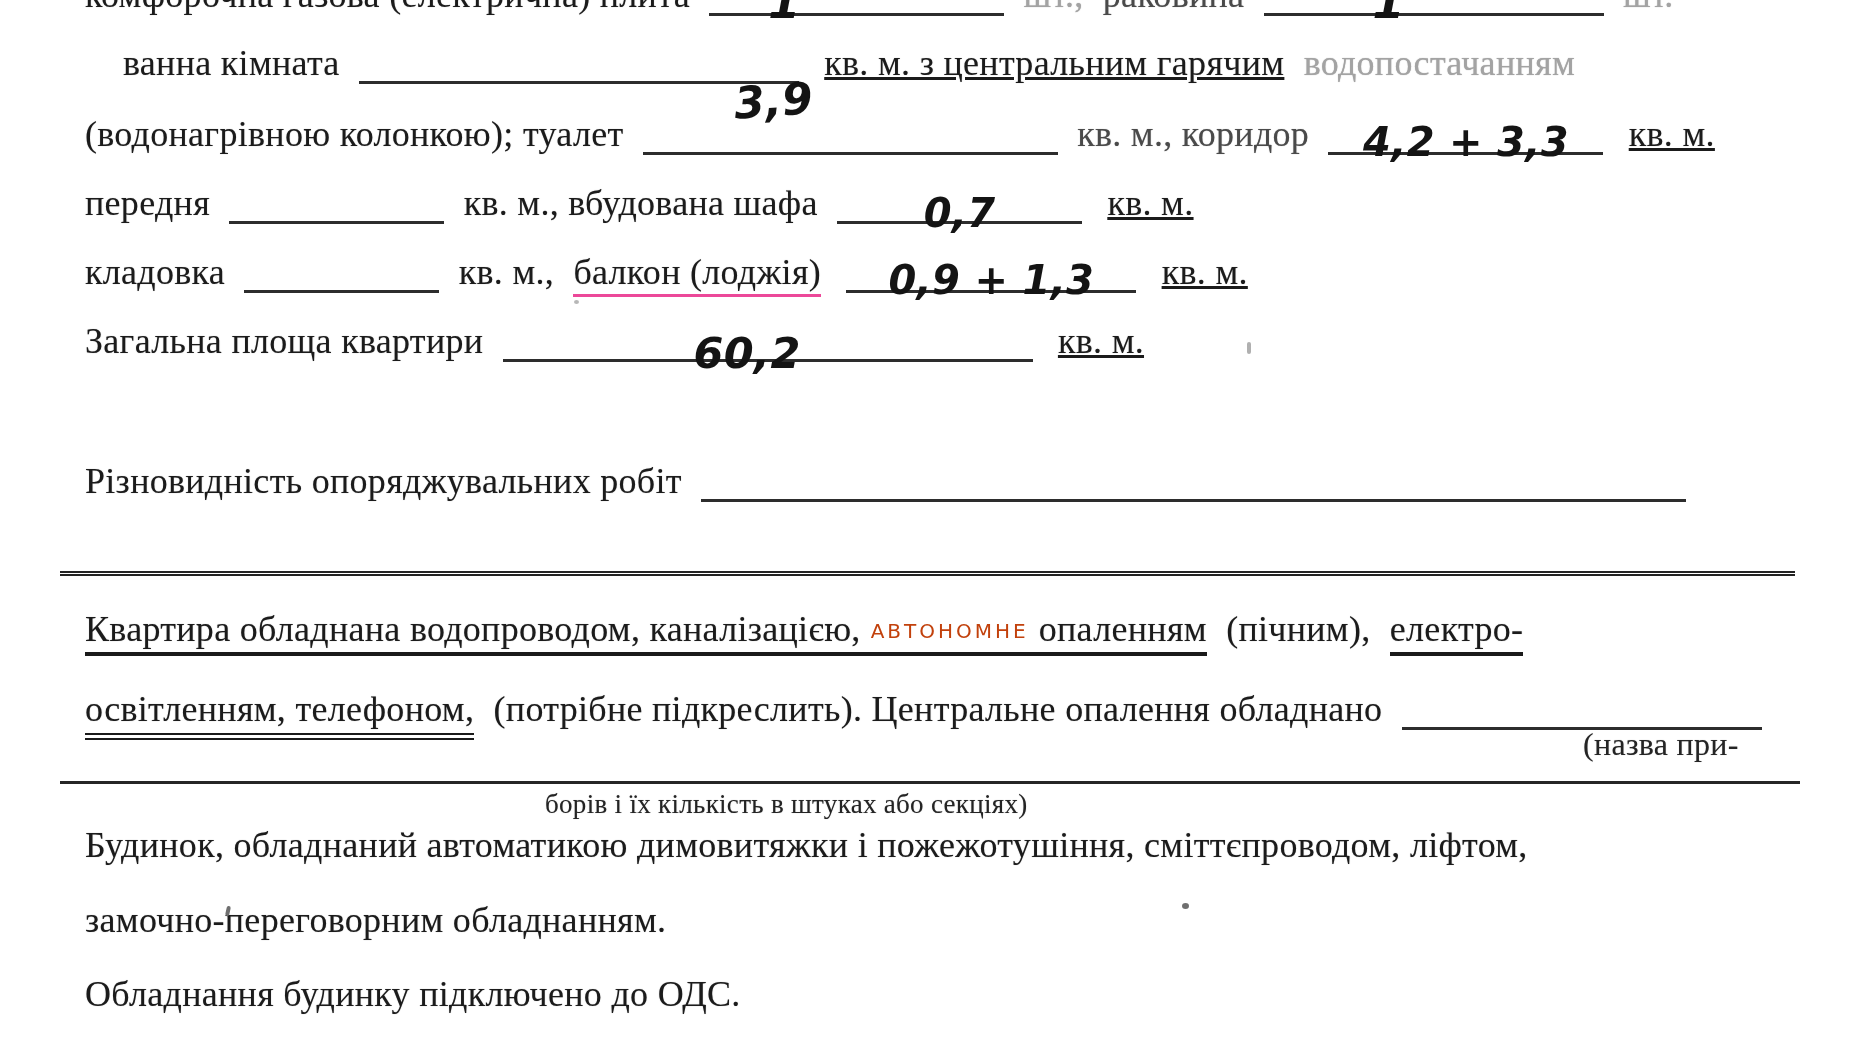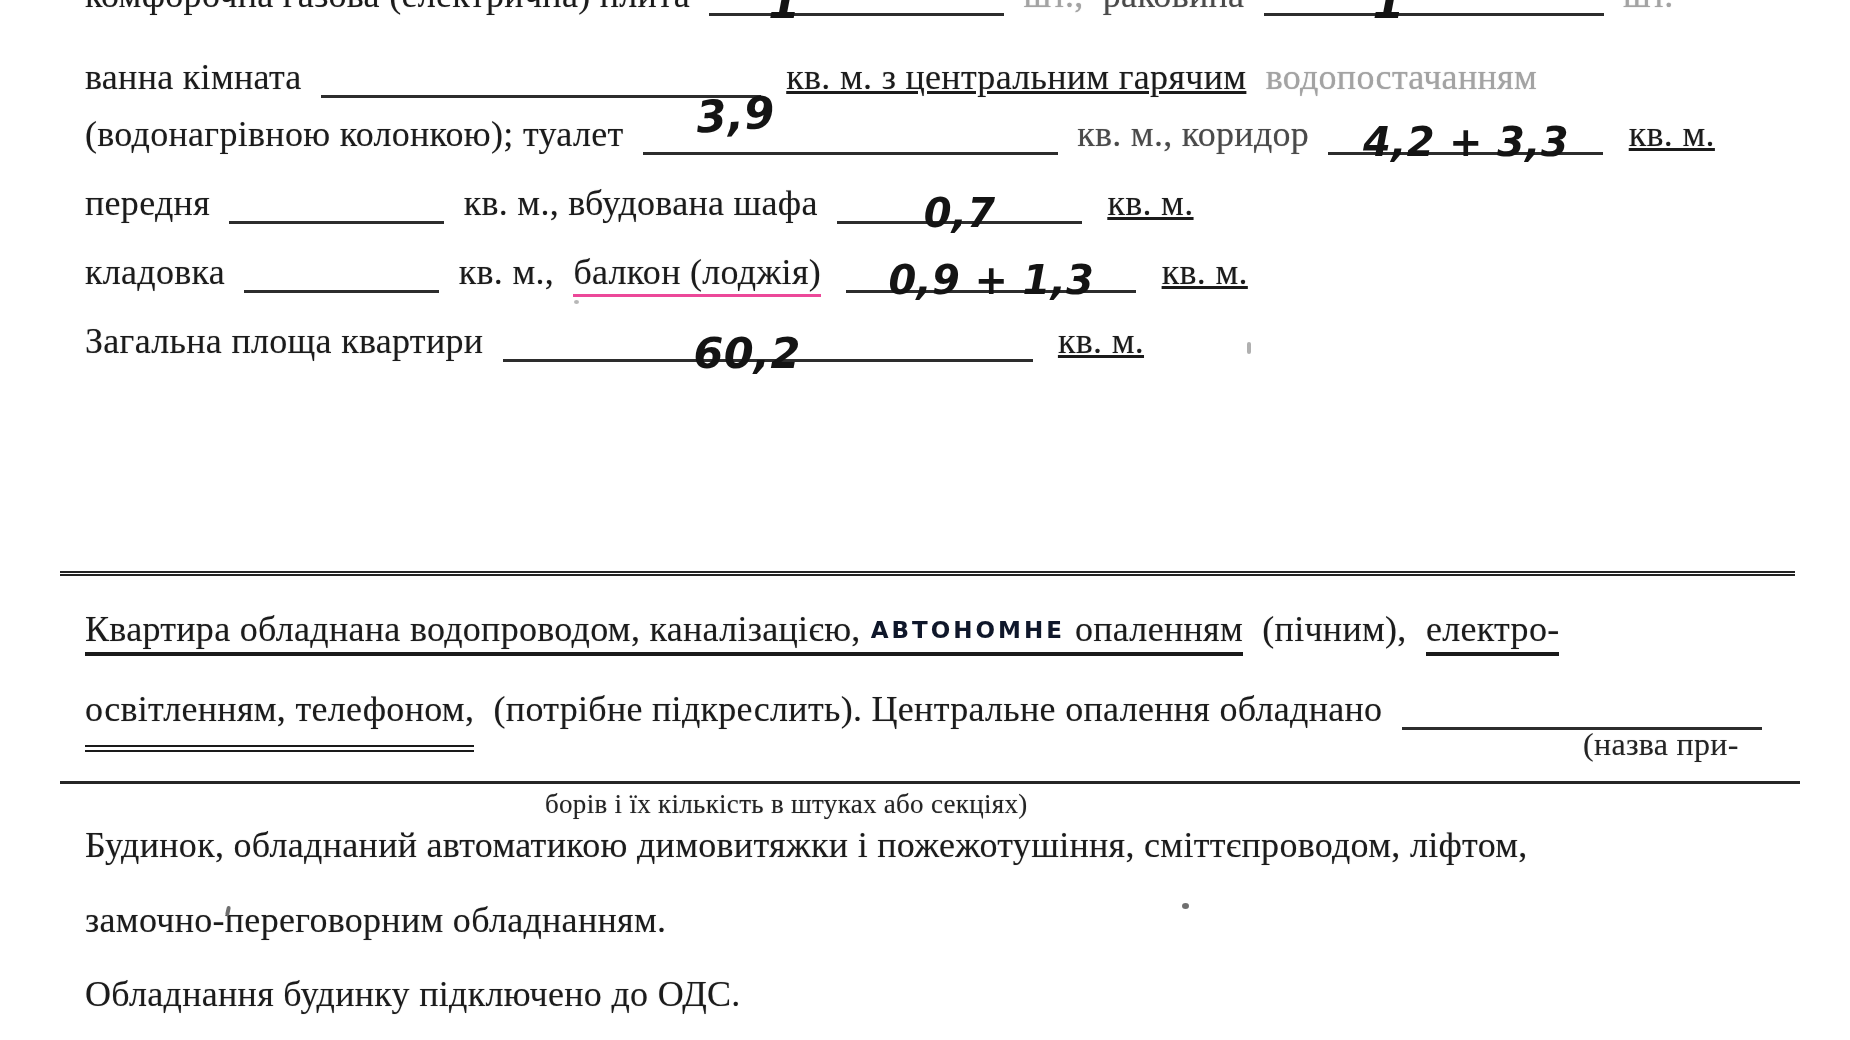--- a/index.html
+++ b/index.html
@@ -34,33 +34,33 @@
     font-family:"DejaVu Sans",sans-serif;
     font-style:italic;
     font-weight:600;
     color:#141414;
     white-space:nowrap;
     line-height:1;
     text-shadow:none;
   }
   .hw-inline{
     font-family:"DejaVu Sans",sans-serif;
-    font-size:23px;
-    font-weight:700;
+    font-size:20px;
+    font-weight:400;
     letter-spacing:3px;
-    color:#0f172a;
+    color:#c2410c;
     position:relative;
     top:-3px;
     text-shadow:none;
   }
   .faded{color:#a3a3a3;}
   .dim{color:#4a4a4a;}
   .ul{border-bottom:4px solid #1a1a1a;padding-bottom:3px;}
   .ul-thin{border-bottom:3px solid #ec4899;padding-bottom:2px;}
-  .ul2{border-bottom:7px double #1a1a1a;padding-bottom:16px;}
+  .ul2{border-bottom:7px double #1a1a1a;padding-bottom:4px;}
   .rule{position:absolute;left:60px;background:#262626;}
   .rule.split{
     background:linear-gradient(#232323 0 2px, rgba(0,0,0,0) 2px 3px, #232323 3px 5px);
   }
   .cap{
     position:absolute;
     white-space:nowrap;
     color:#242424;
     text-shadow:0 0 1px rgba(20,20,20,.3);
   }
@@ -79,21 +79,21 @@
       <span class="hw" style="left:20%;bottom:-12px;font-size:46px;">1</span>
     </span>
     <span class="faded gap-s">шт.,</span>
     <span class="dim gap-s">раковина</span>
     <span class="blank gap-s" style="width:340px;">
       <span class="hw" style="left:32%;bottom:-12px;font-size:46px;">1</span>
     </span>
     <span class="faded gap-s">шт.</span>
   </div>
 
-  <div class="line" style="top:54px;">
+  <div class="line" style="top:40px;margin-left:38px;">
     <span>ванна кімната</span>
     <span class="blank gap-s" style="width:440px;">
       <span class="hw" style="right:-14px;bottom:-42px;font-size:44px;transform:rotate(-4deg);">3,9</span>
     </span>
     <span class="gap-m">кв. м. з центральним гарячим</span>
     <span class="faded gap-s">водопостачанням</span>
   </div>
 
   <div class="line" style="top:111px;">
     <span>(водонагрівною колонкою); туалет</span>
@@ -128,20 +128,24 @@
 
   <div class="line" style="top:318px;">
     <span>Загальна площа квартири</span>
     <span class="blank gap-s" style="width:530px;">
       <span class="hw" style="left:36%;bottom:-16px;font-size:43px;">60,2</span>
     </span>
     <span class="gap-m">кв. м.</span>
   </div>
 
 
+  <div class="line" style="top:458px;">
+    <span>Різновидність опоряджувальних робіт</span>
+    <span class="blank gap-s" style="width:985px;"></span>
+  </div>
 
   <div class="rule split" style="top:571px;width:1735px;height:5px;"></div>
 
   <div class="line" style="top:606px;">
     <span class="ul"><span>Квартира обладнана водопроводом, каналізацією,</span><span class="hw-inline gap-s">АВТОНОМНЕ</span><span class="gap-s">опаленням</span></span>
     <span class="gap-s">(пічним),</span>
     <span class="ul gap-s">електро-</span>
   </div>
 
   <div class="line" style="top:686px;">

